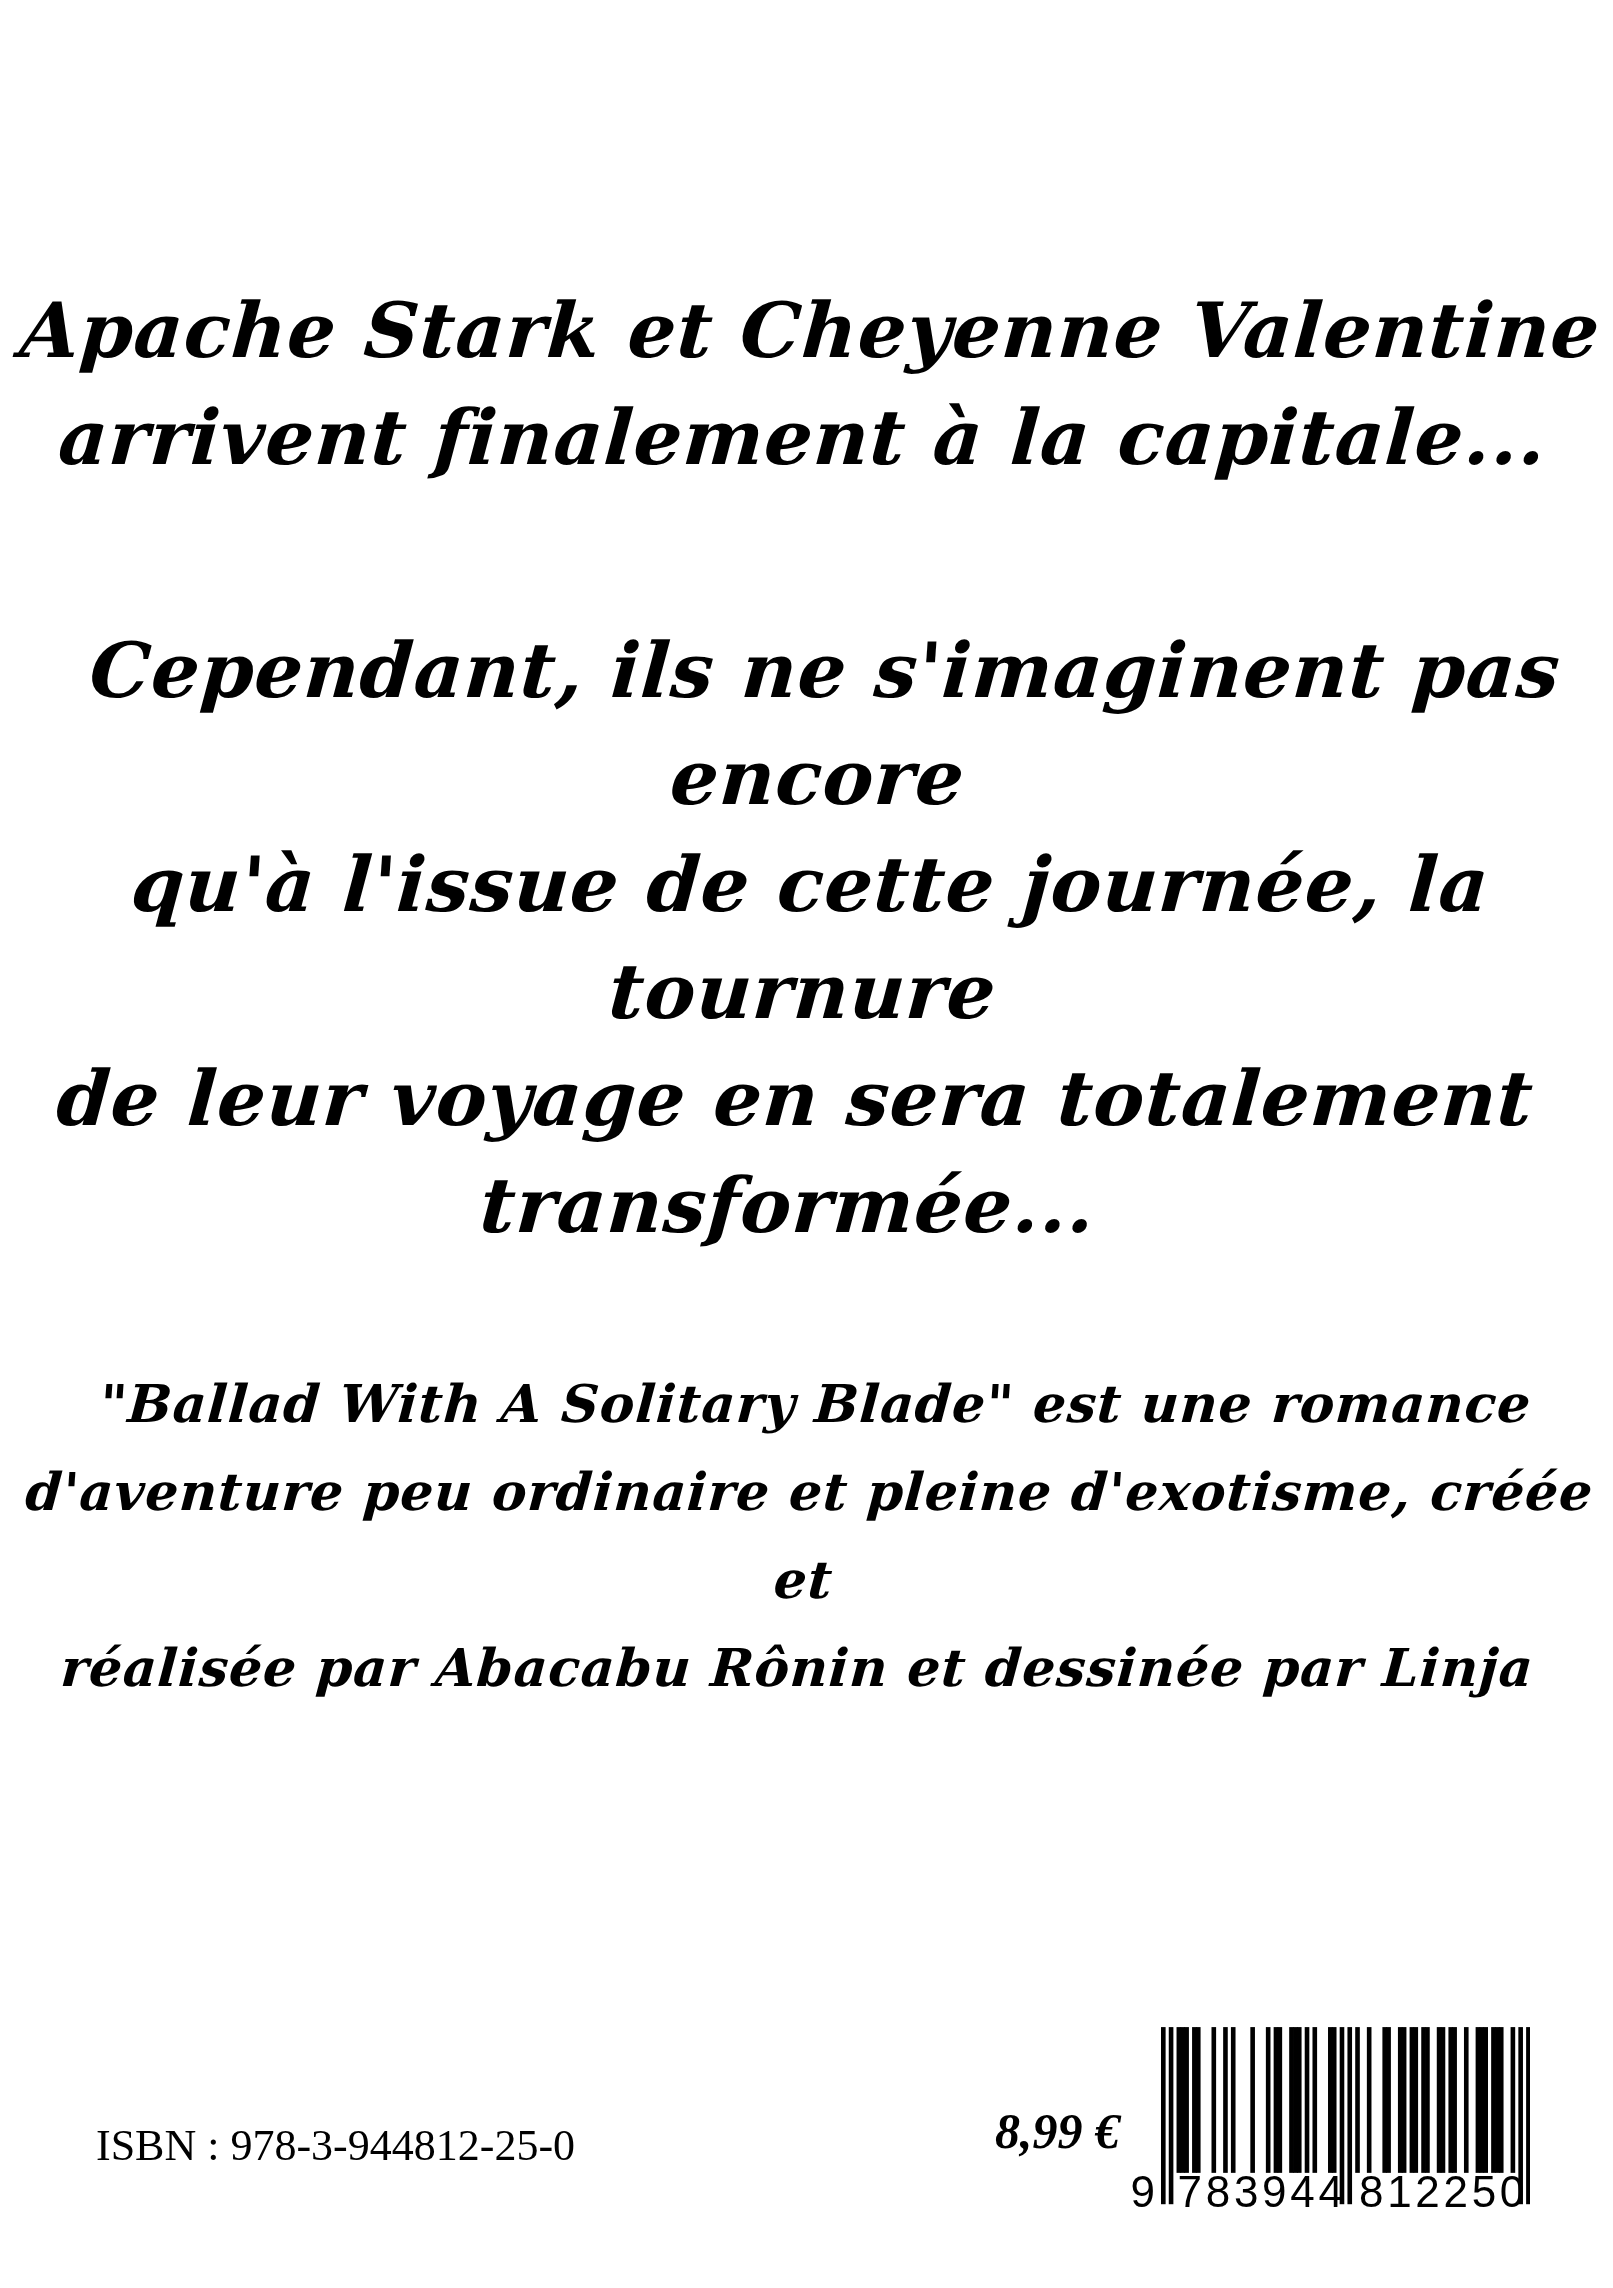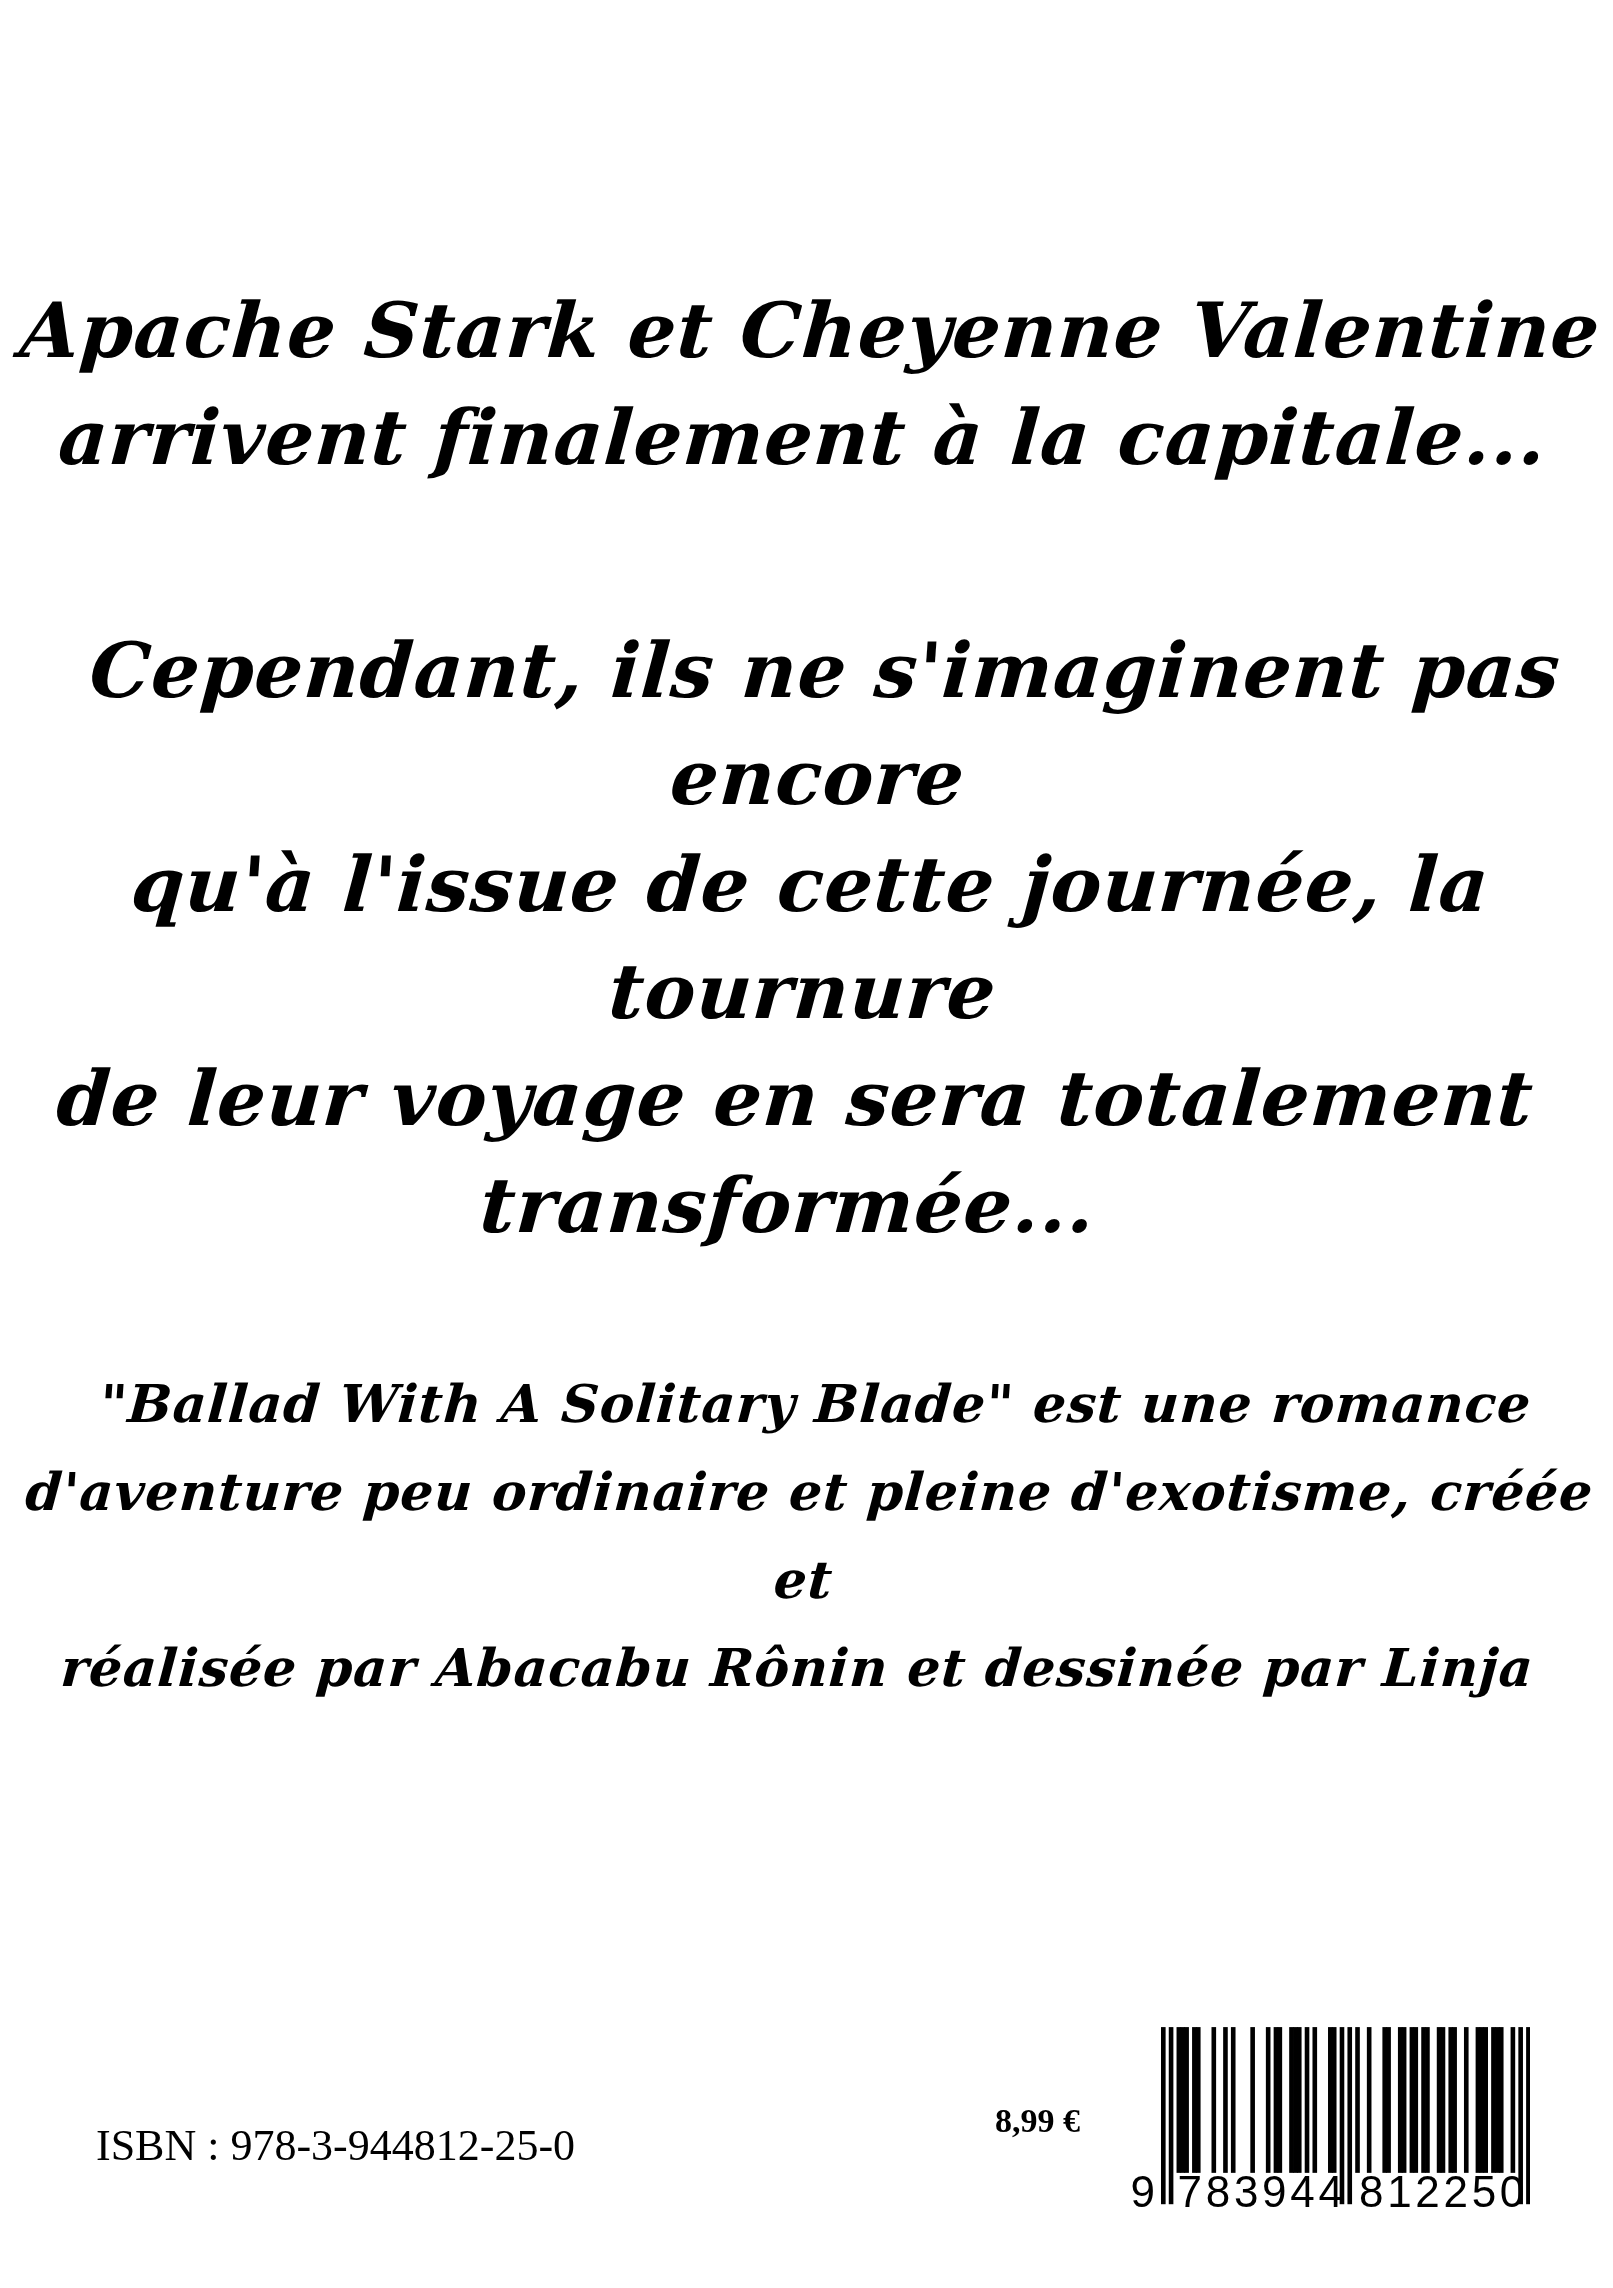--- a/index.html
+++ b/index.html
@@ -32,22 +32,23 @@
     font-weight:400;
     font-size:44px;
     line-height:72px;
     white-space:nowrap;
   }
   .price{
     position:absolute;
     left:995px;top:2102px;
     font-family:"Liberation Serif", serif;
     font-weight:700;
-    font-size:34px;
+    font-size:50px;
     white-space:nowrap;
+    font-style:italic;
   }
   .barcode{
     position:absolute;
     left:1161px;top:2027px;
     width:369px;height:212px;
     background:#ffffff;
   }
   .barcode svg{position:absolute;left:0;top:0;}
   .bc-digit{
     position:absolute;

